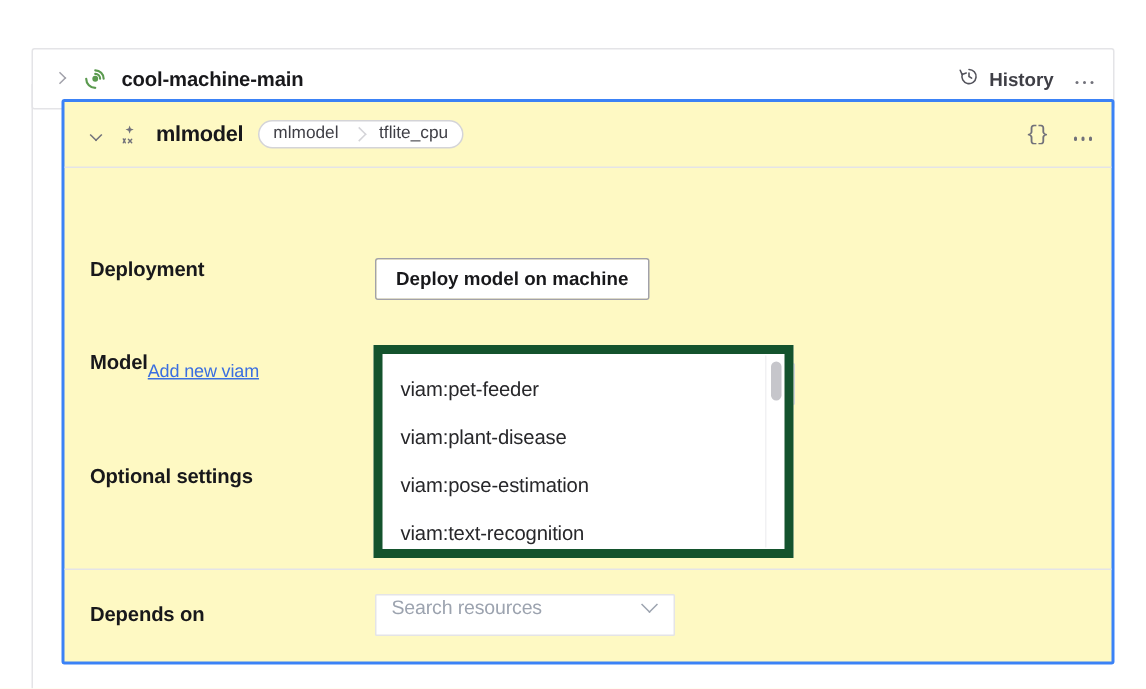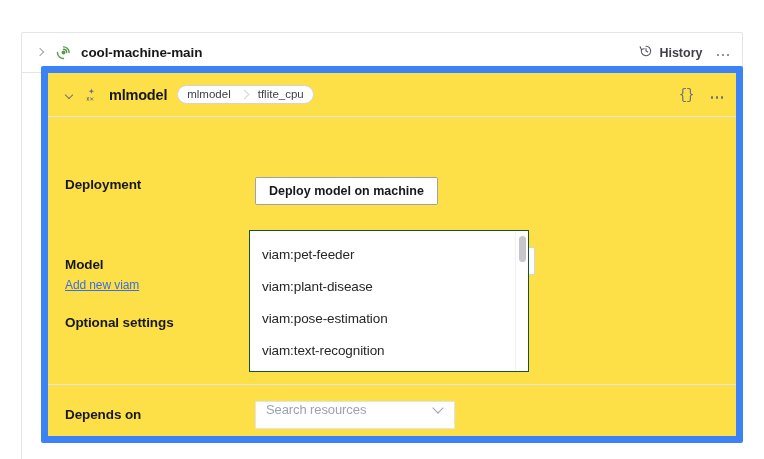--- a/index.html
+++ b/index.html
@@ -45,21 +45,21 @@
 
   
   .tree-guide {
     position: absolute; left: 21px; top: 56px; width: 1px; height: 403px;
     background: #e4e4e7;
   }
 
   
   .resource-card {
     position: absolute; left: 41px; top: 66px; width: 702px; height: 377px;
-    border: 7px solid #3b82f6; border-radius: 2px; background: #fde047;
+    border: 2px solid #3b82f6; border-radius: 2px; background: #fef9c3;
   }
   .resource-head {
     height: 44px; display: flex; align-items: center;
     padding: 0 13px 0 14px; border-bottom: 1px solid #e4e4e7;
   }
   .chev-down {
     width: 14px; height: 14px; flex: 0 0 14px; position: relative;
     margin-right: 8px; cursor: pointer;
   }
   .chev-down::before {
@@ -132,21 +132,21 @@
   }
   .caret-down::before {
     content: ""; position: absolute; left: 1.5px; top: 1.5px;
     width: 7px; height: 7px; border-bottom: 1.2px solid #9ca3af;
     border-right: 1.2px solid #9ca3af; transform: rotate(45deg);
   }
 
   
   .dropdown {
     position: absolute; left: 249px; top: 230px; width: 280px; height: 142px;
-    background: #fff; border: 1px solid #14532d; overflow: hidden; z-index: 30;
+    background: #fff; border: 6px solid #14532d; overflow: hidden; z-index: 30;
   }
   .dd-list { position: absolute; inset: 0 0 0 0; padding-top: 8px; }
   .dd-item {
     height: 32px; line-height: 32px; padding: 0 12px;
     font-size: 13.5px; color: #27272a; cursor: pointer;
     white-space: nowrap; letter-spacing: -0.1px;
   }
   .dd-item.clipped { color: #d4d4d8; }
   .dd-scroll {
     position: absolute; right: 1px; top: 1px; width: 12px; bottom: 1px;
@@ -235,21 +235,21 @@
 
     <div class="resource-body">
 
       <div class="row" style="left:17px; top:60px;">
         <span class="row-label">Deployment</span>
       </div>
       <div class="seg">
         <div class="seg-item active">Deploy model on machine</div>
       </div>
 
-      <div class="row" style="left:17px; top:140px; flex-direction:column;">
+      <div class="row" style="left:17px; top:122px; flex-direction:row;">
         <span class="row-label">Model</span>
         <span class="link">Add new viam</span>
       </div>
 
       <div class="select-box" style="left:207px; top:130px; width:280px; height:28px;">
         <span class="select-ph">Select model</span>
         <span class="caret caret-up"></span>
       </div>
 
       <div class="row" style="left:17px; top:198px;">

